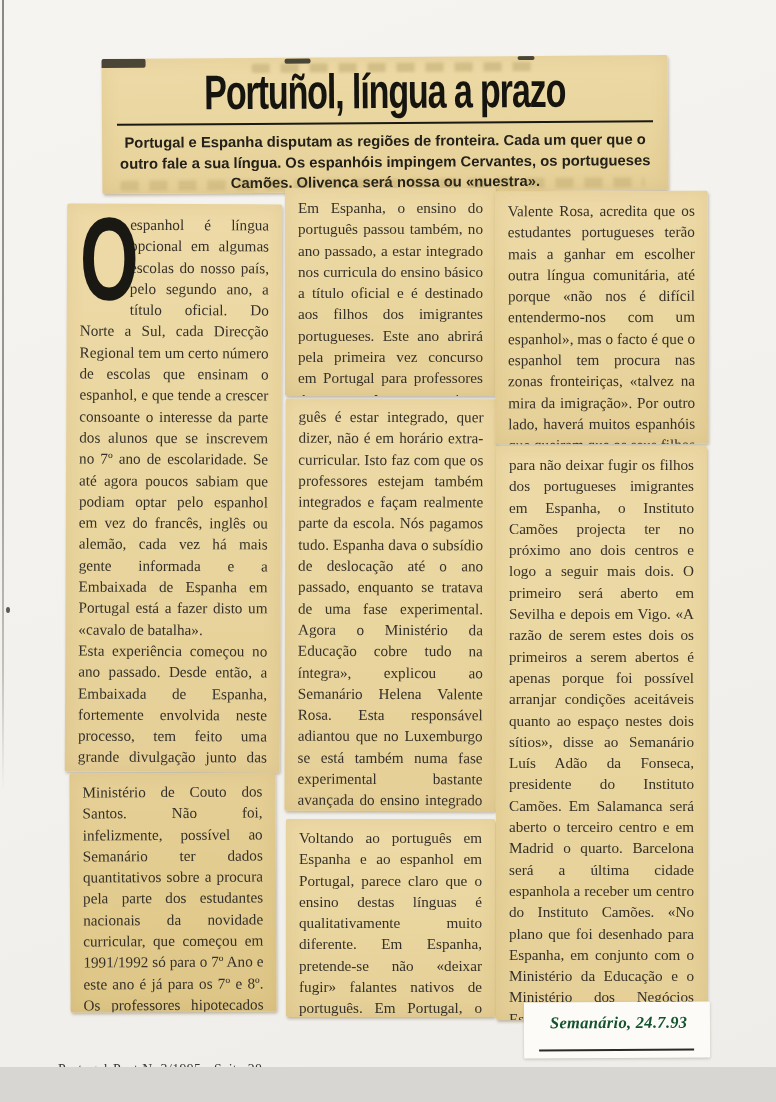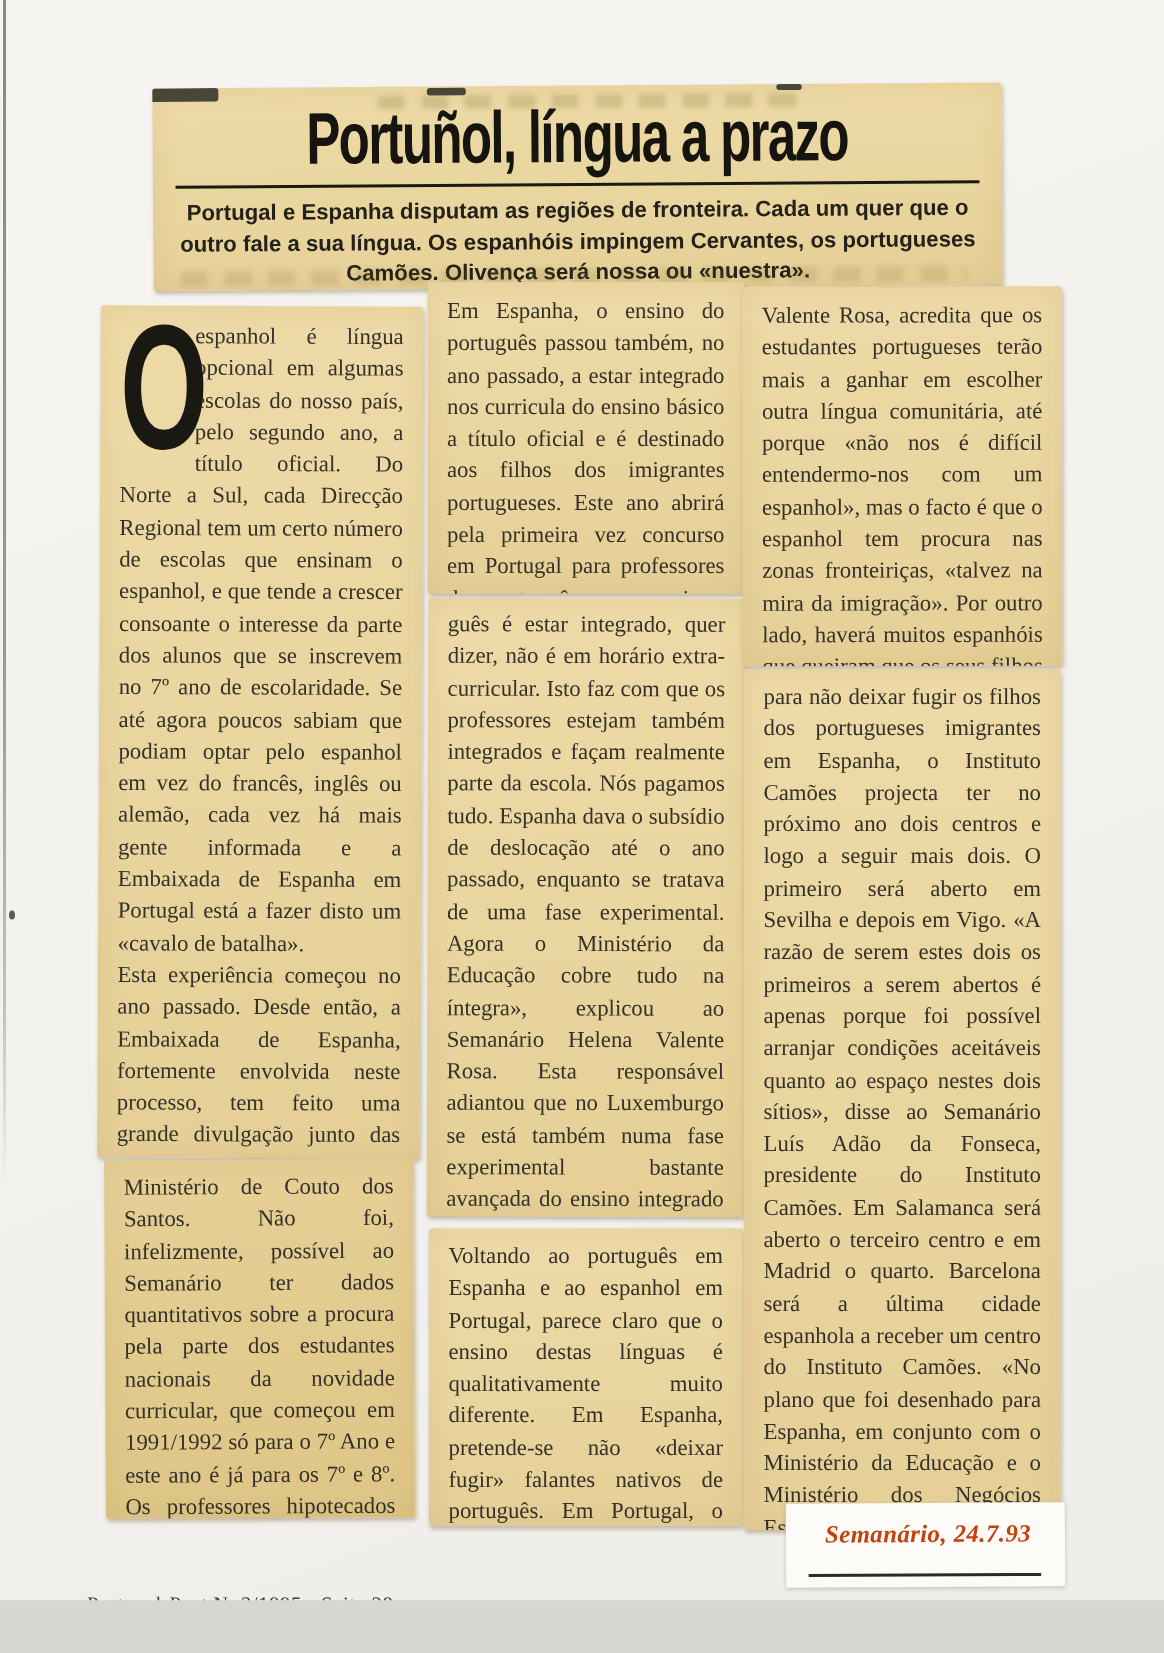--- a/index.html
+++ b/index.html
@@ -66,21 +66,21 @@
 
   
   .note-slip{
     position:absolute;left:524px;top:1002px;width:186px;height:56px;
     background:#fcfbf8;box-shadow:0 1px 3px rgba(90,85,70,.3);
     transform:rotate(-.3deg);border-radius:1px;
   }
   .note-text{
     position:absolute;left:26px;top:11px;
     font-family:"Liberation Serif", serif;font-style:italic;font-weight:bold;
-    font-size:16.5px;color:#c2410c;letter-spacing:.3px;
+    font-size:16.5px;color:#14532d;letter-spacing:.3px;
   }
   .note-underline{position:absolute;left:15px;right:16px;bottom:7px;height:2px;background:#2a2a28;}
 
   
   .footer{
     position:absolute;left:58px;top:1062px;
     font-family:"Liberation Serif", serif;font-size:13.8px;color:#3a3833;letter-spacing:.4px;
   }
   .footer .pagenum{font-weight:normal;margin-left:4px;margin-top:48px;}
 </style>

